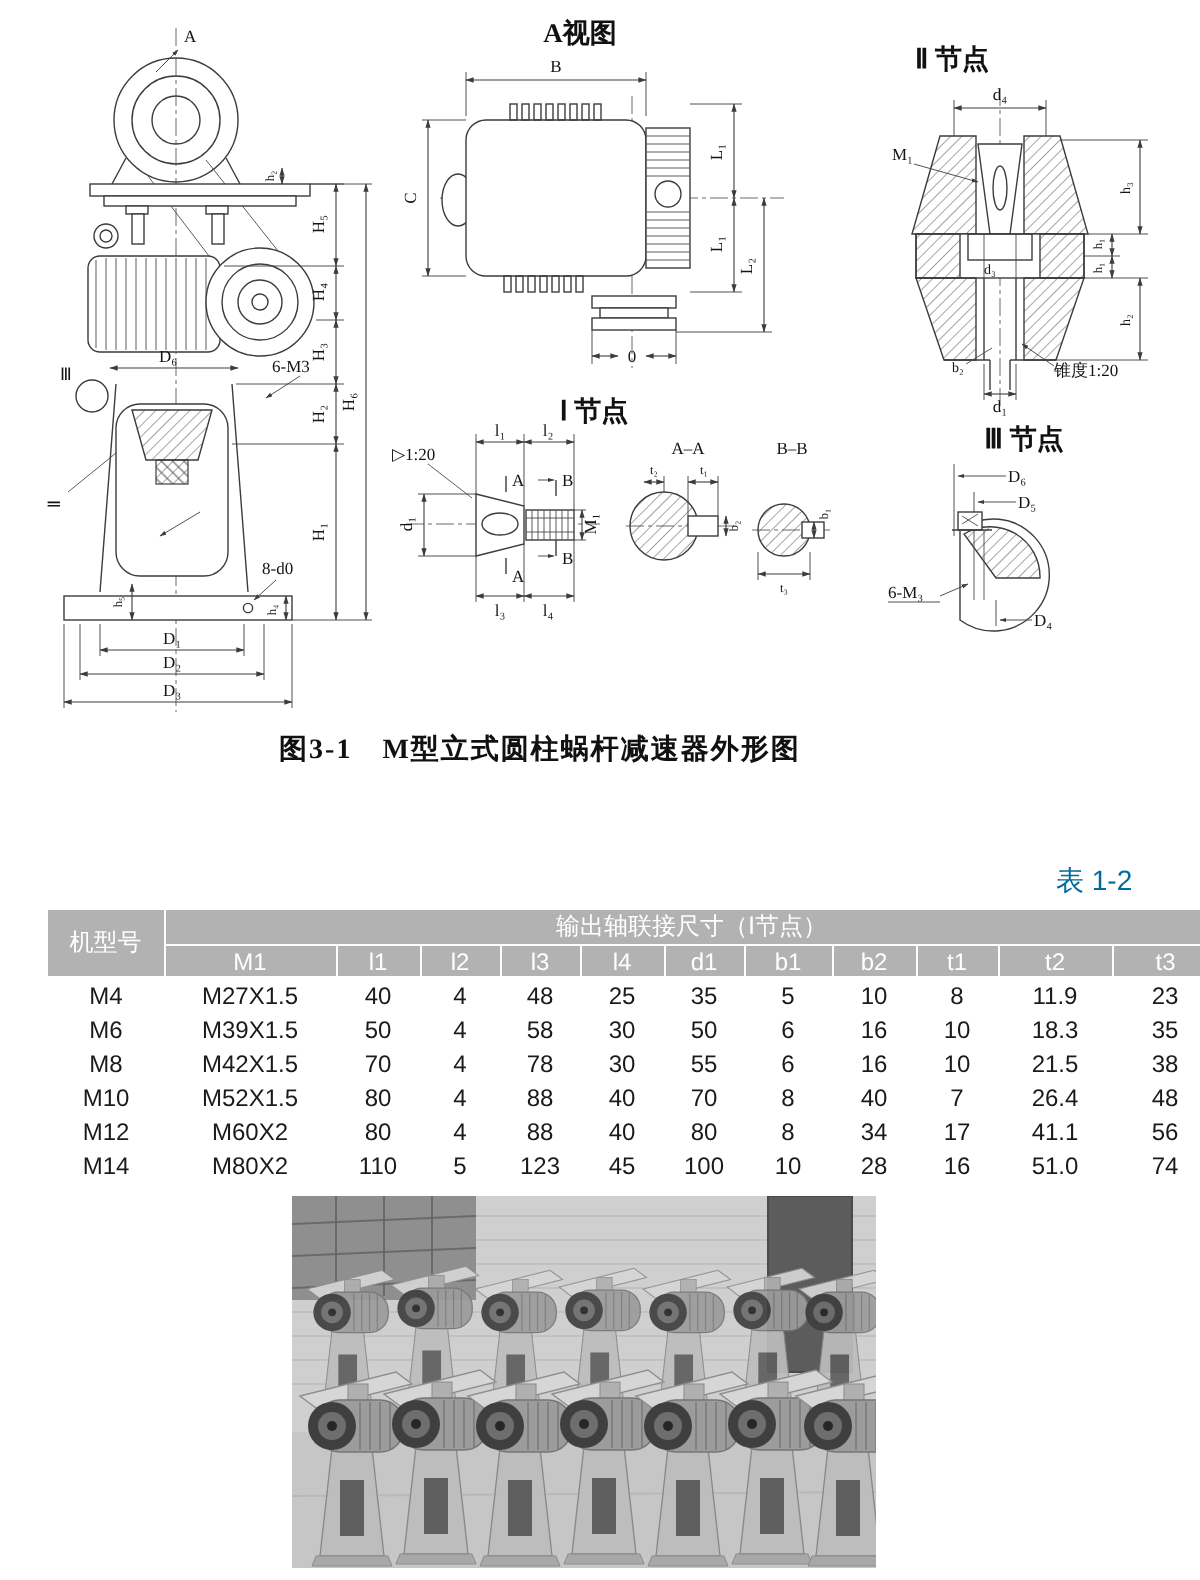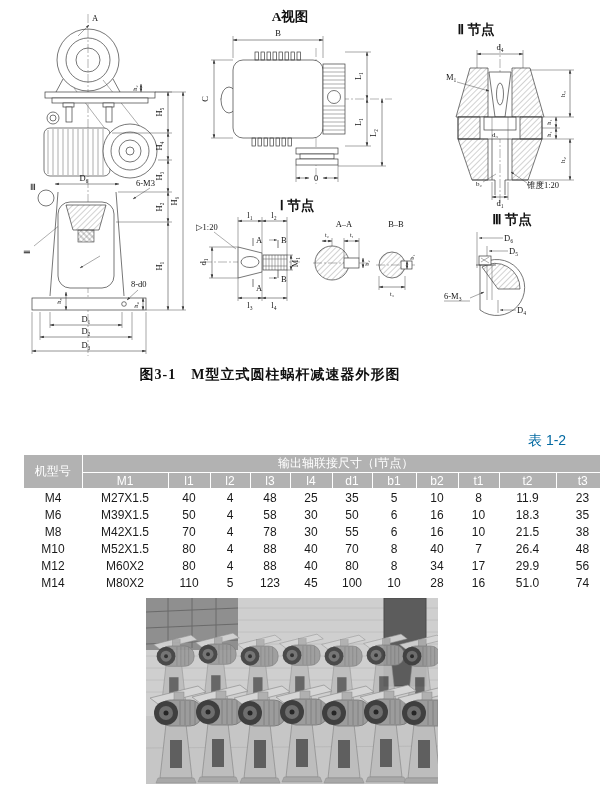--- a/index.html
+++ b/index.html
@@ -518,21 +518,21 @@
           <td>M12</td>
           <td>M60X2</td>
           <td>80</td>
           <td>4</td>
           <td>88</td>
           <td>40</td>
           <td>80</td>
           <td>8</td>
           <td>34</td>
           <td>17</td>
-          <td>29.9</td>
+          <td>41.1</td>
           <td>56</td>
         </tr>
         <tr>
           <td>M14</td>
           <td>M80X2</td>
           <td>110</td>
           <td>5</td>
           <td>123</td>
           <td>45</td>
           <td>100</td>

